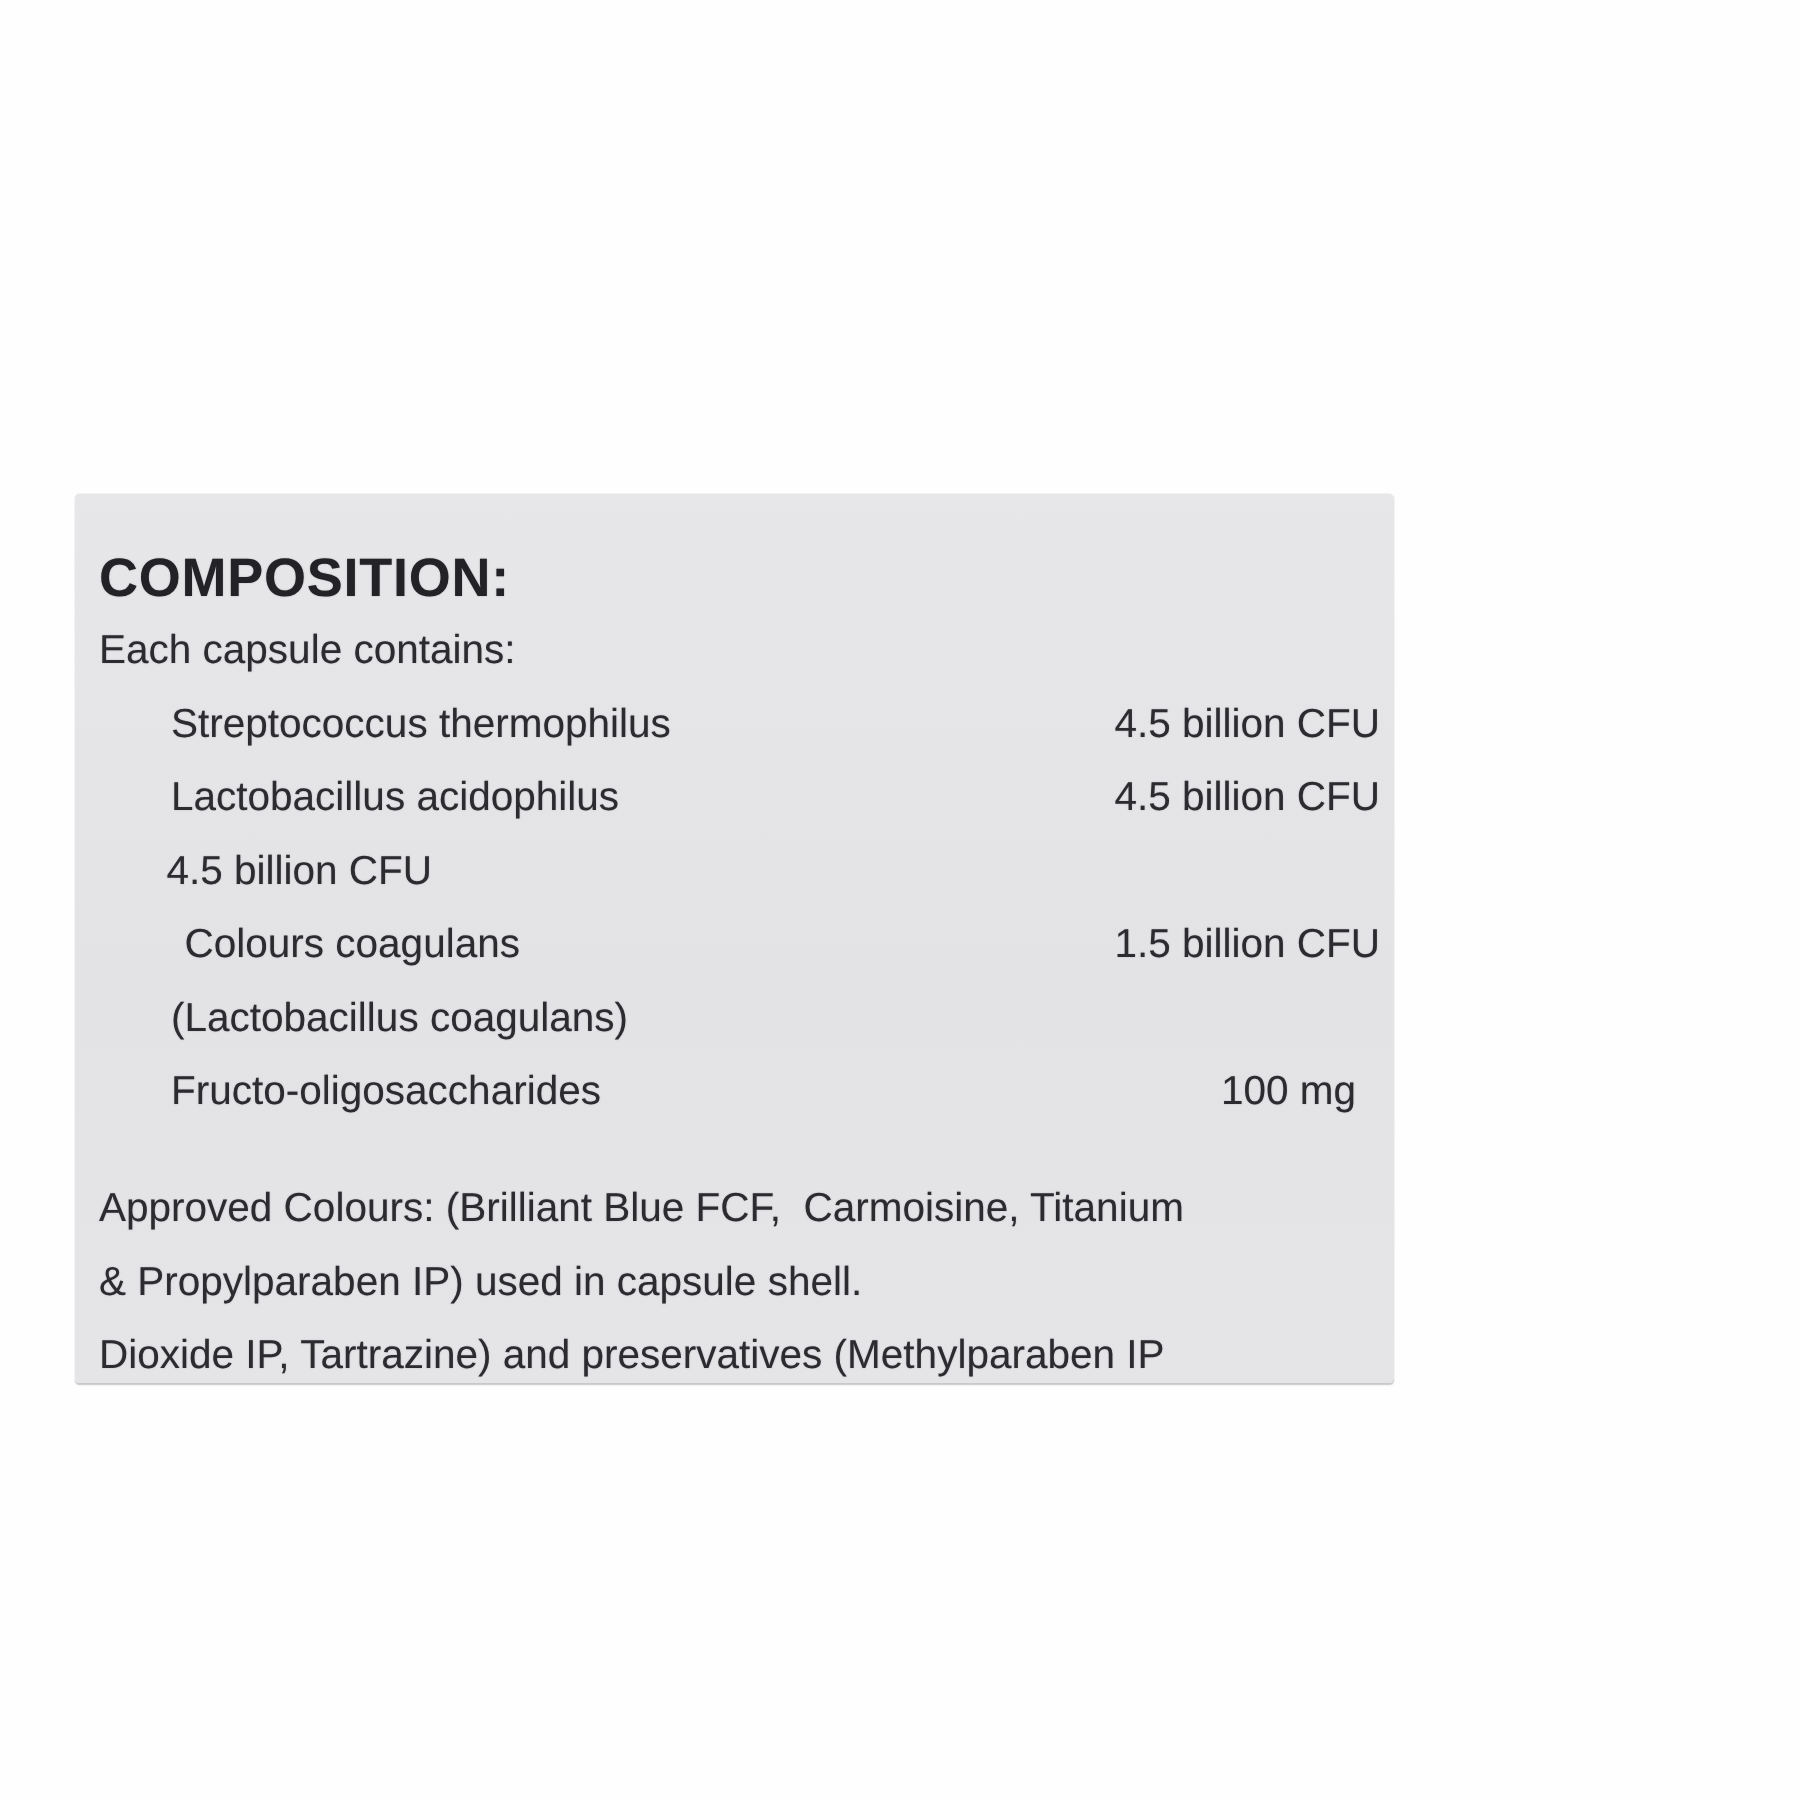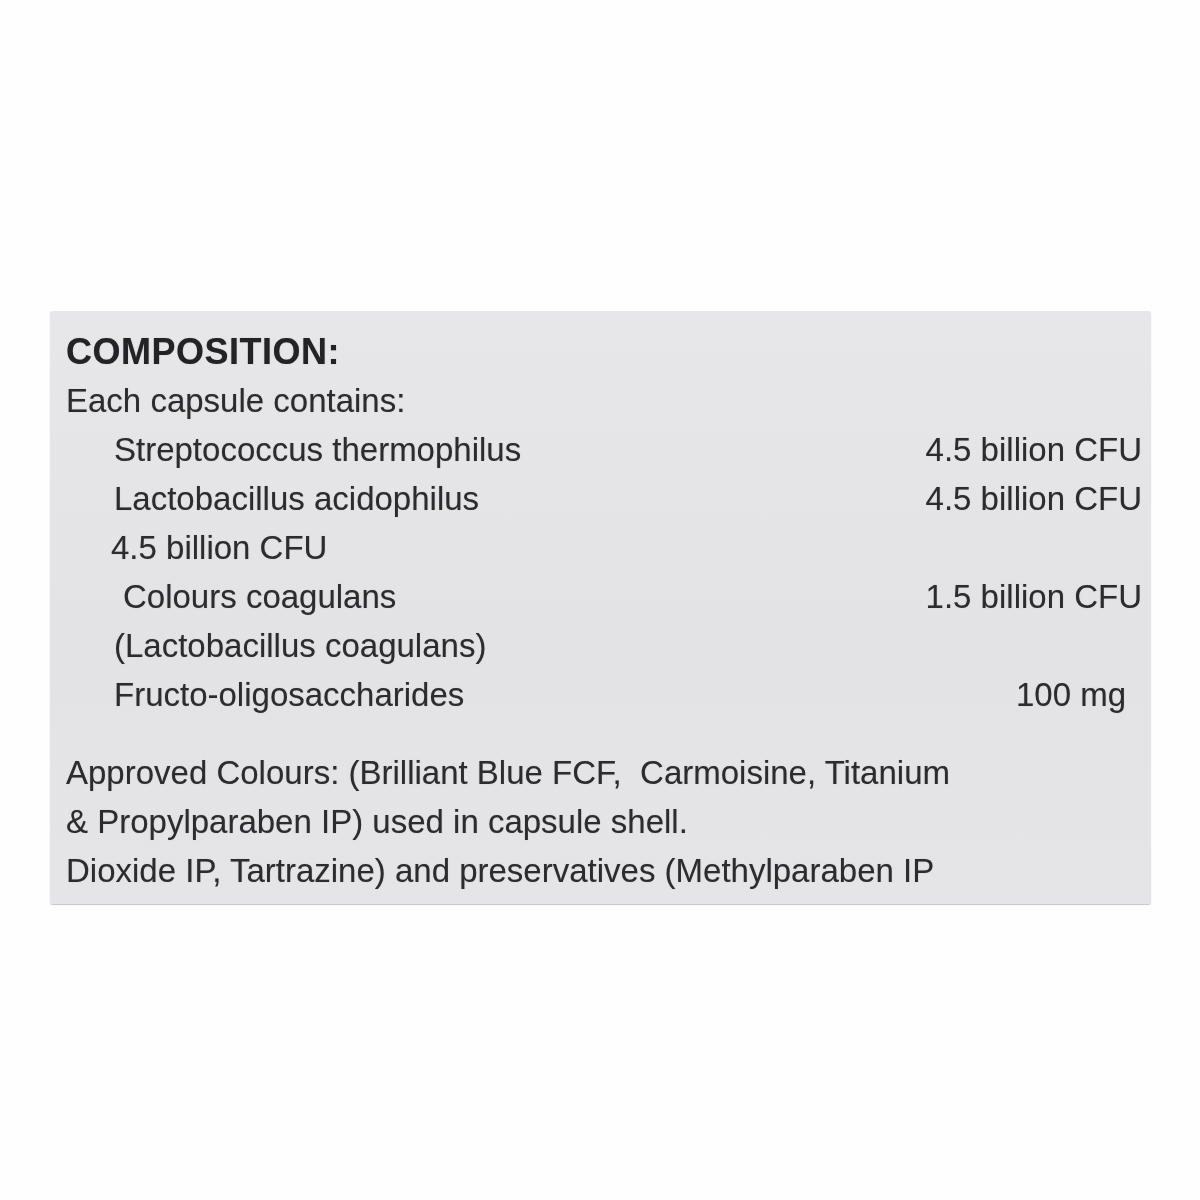--- a/index.html
+++ b/index.html
@@ -5,40 +5,40 @@
   html, body { margin: 0; padding: 0; }
   body {
     width: 1200px; height: 1200px;
     background: #fefefe;
     font-family: "Liberation Sans", sans-serif;
     position: relative;
     overflow: hidden;
   }
   .card {
     position: absolute;
-    left: 50px; top: 311px;
-    width: 1101px; height: 593px;
+    left: 50px; top: 329px;
+    width: 879px; height: 593px;
     box-sizing: border-box;
     background: linear-gradient(180deg, #e7e7ea 0%, #e3e3e6 55%, #e5e5e8 100%);
     border-radius: 3px;
     box-shadow: 0 1px 1px rgba(150,150,160,0.55);
-    padding: 16px 6px 0 16px;
+    padding: 31px 6px 0 16px;
     color: #2b2b30;
   }
   .title {
     margin: 0;
     font-size: 36px;
     line-height: 49px;
     font-weight: bold;
     letter-spacing: 0.5px;
     color: #232327;
     text-shadow: 0 0 1px rgba(35,35,40,0.35);
   }
   .intro, .row, .para {
-    font-size: 33px;
+    font-size: 27px;
     line-height: 49px;
     text-shadow: 0 0 1px rgba(43,43,48,0.3);
   }
   .intro { margin: 0; }
   .row { display: flex; justify-content: space-between; align-items: baseline; }
   .row .name { white-space: pre; margin-left: 48px; }
   .row.indent .name { padding-left: 9px; }
   .row .amount { padding-right: 3px; white-space: pre; margin-left: 45px; }
   .row .amount.amount-mg { padding-right: 19px; }
   .para { margin: 29px 0 0 0; }

